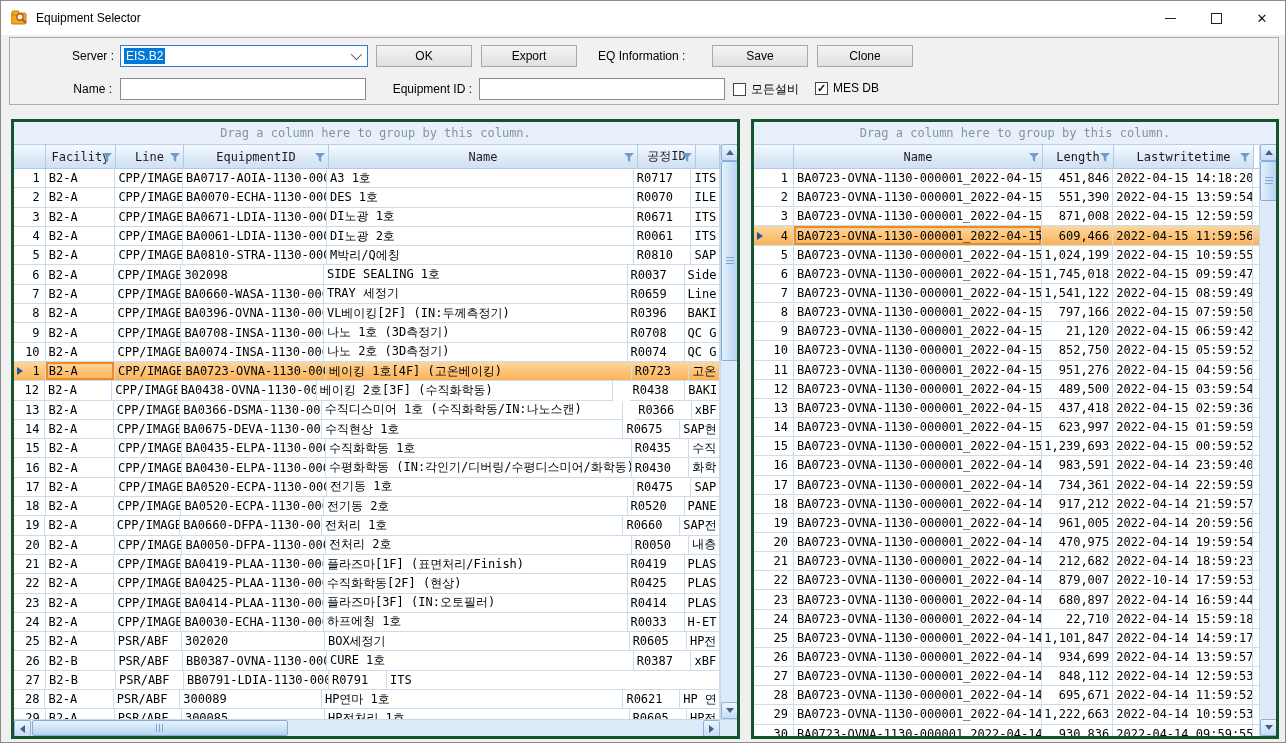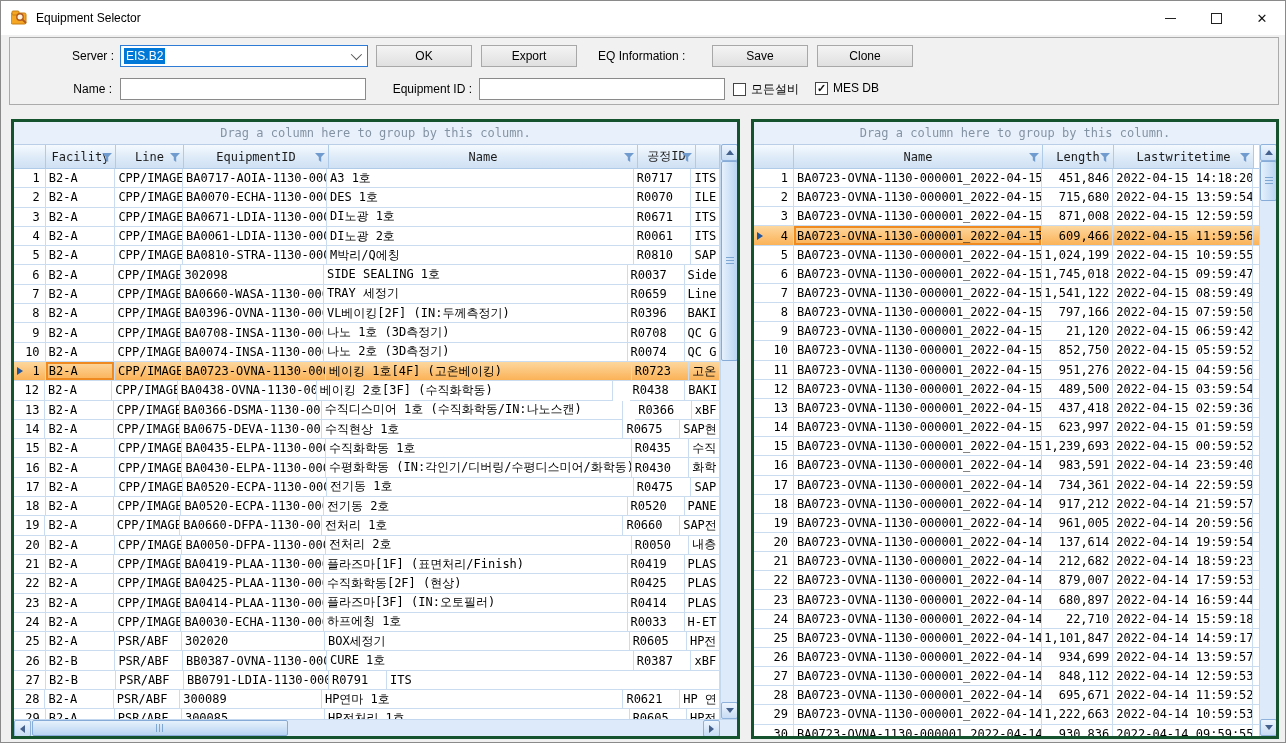--- a/index.html
+++ b/index.html
@@ -527,21 +527,21 @@
         <div class="cell" style="width: 249px;">BA0723-OVNA-1130-000001_2022-04-15_14.Log</div>
         <div class="cell a-r" style="width: 71px;">451,846</div>
         <div class="cell" style="width: 140px;">2022-04-15 14:18:20</div>
         <div class="cell filler" style="flex: 1 1 auto;"></div>
       </div>
       <div class="row">
         <div class="cell ind" style="width: 40px;">
           <span>2</span>
         </div>
         <div class="cell" style="width: 249px;">BA0723-OVNA-1130-000001_2022-04-15_13.Log</div>
-        <div class="cell a-r" style="width: 71px;">715,680</div>
+        <div class="cell a-r" style="width: 71px;">551,390</div>
         <div class="cell" style="width: 140px;">2022-04-15 13:59:54</div>
         <div class="cell filler" style="flex: 1 1 auto;"></div>
       </div>
       <div class="row">
         <div class="cell ind" style="width: 40px;">
           <span>3</span>
         </div>
         <div class="cell" style="width: 249px;">BA0723-OVNA-1130-000001_2022-04-15_12.Log</div>
         <div class="cell a-r" style="width: 71px;">871,008</div>
         <div class="cell" style="width: 140px;">2022-04-15 12:59:59</div>
@@ -690,40 +690,40 @@
         <div class="cell" style="width: 249px;">BA0723-OVNA-1130-000001_2022-04-14_20.Log</div>
         <div class="cell a-r" style="width: 71px;">961,005</div>
         <div class="cell" style="width: 140px;">2022-04-14 20:59:56</div>
         <div class="cell filler" style="flex: 1 1 auto;"></div>
       </div>
       <div class="row">
         <div class="cell ind" style="width: 40px;">
           <span>20</span>
         </div>
         <div class="cell" style="width: 249px;">BA0723-OVNA-1130-000001_2022-04-14_19.Log</div>
-        <div class="cell a-r" style="width: 71px;">137,614</div>
+        <div class="cell a-r" style="width: 71px;">470,975</div>
         <div class="cell" style="width: 140px;">2022-04-14 19:59:54</div>
         <div class="cell filler" style="flex: 1 1 auto;"></div>
       </div>
       <div class="row">
         <div class="cell ind" style="width: 40px;">
           <span>21</span>
         </div>
         <div class="cell" style="width: 249px;">BA0723-OVNA-1130-000001_2022-04-14_18.Log</div>
         <div class="cell a-r" style="width: 71px;">212,682</div>
         <div class="cell" style="width: 140px;">2022-04-14 18:59:23</div>
         <div class="cell filler" style="flex: 1 1 auto;"></div>
       </div>
       <div class="row">
         <div class="cell ind" style="width: 40px;">
           <span>22</span>
         </div>
         <div class="cell" style="width: 249px;">BA0723-OVNA-1130-000001_2022-04-14_17.Log</div>
         <div class="cell a-r" style="width: 71px;">879,007</div>
-        <div class="cell" style="width: 140px;">2022-04-14 17:59:53</div>
+        <div class="cell" style="width: 140px;">2022-10-14 17:59:53</div>
         <div class="cell filler" style="flex: 1 1 auto;"></div>
       </div>
       <div class="row">
         <div class="cell ind" style="width: 40px;">
           <span>23</span>
         </div>
         <div class="cell" style="width: 249px;">BA0723-OVNA-1130-000001_2022-04-14_16.Log</div>
         <div class="cell a-r" style="width: 71px;">680,897</div>
         <div class="cell" style="width: 140px;">2022-04-14 16:59:44</div>
         <div class="cell filler" style="flex: 1 1 auto;"></div>

